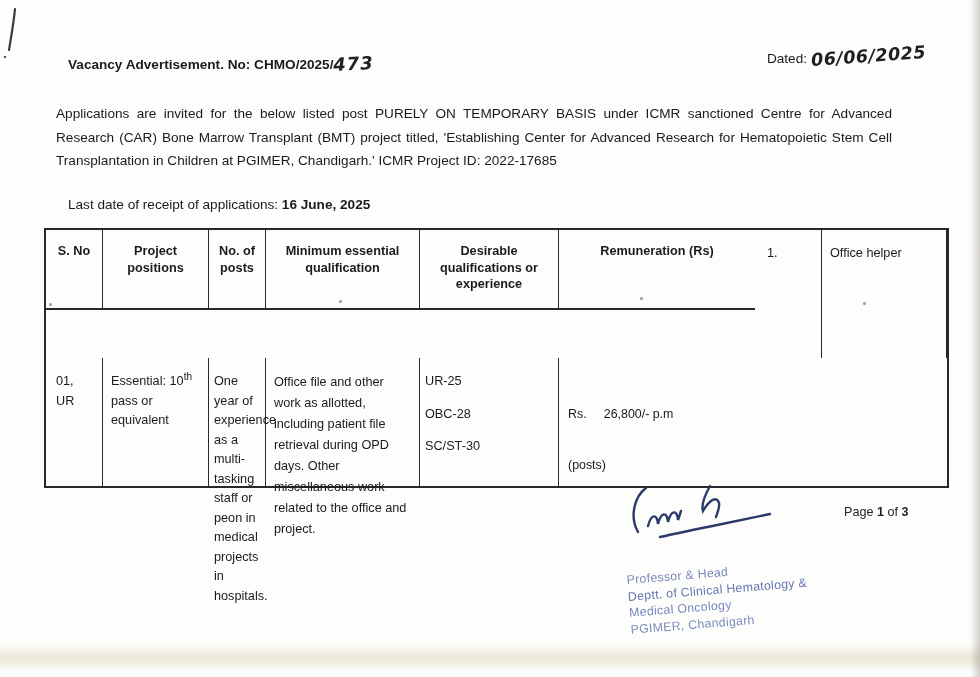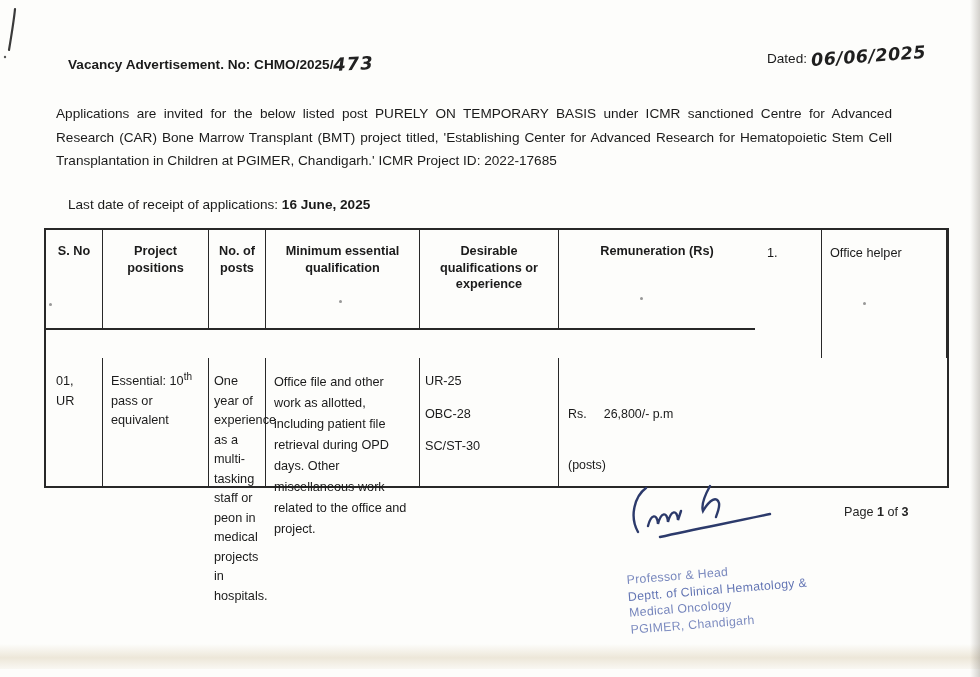--- a/index.html
+++ b/index.html
@@ -34,21 +34,21 @@
   .last-date .bold{font-weight:bold;}
   
   .vtable{
     position:absolute;top:228px;left:44px;
     display:grid;grid-template-columns:57px 106px 57px 154px 139px 196px 67px 125px;
     border:2px solid #282828;
   }
   .cell{border-right:1.5px solid #282828;font-size:12.7px;box-sizing:border-box;}
   .cell.last{border-right:none;}
   .hcell{
-    height:100px;border-bottom:2px solid #282828;font-weight:bold;
+    height:80px;border-bottom:2px solid #282828;font-weight:bold;
     text-align:center;padding:13px 5px 0 5px;line-height:16.5px;
   }
   .bcell{height:128px;padding:14px 8px 0 8px;line-height:19.5px;}
   .c-sno{padding-left:12px;}
   .c-posts{padding-left:10px;}
   .c-desirable{padding-left:5px;padding-right:6px;}
   .c-jobreq{line-height:21px;}
   .c-age{padding-left:5px;}
   .c-age .age-line{margin-bottom:13px;}
   .c-remun{white-space:pre-wrap;padding-left:9px;line-height:17px;font-size:12.4px;}

